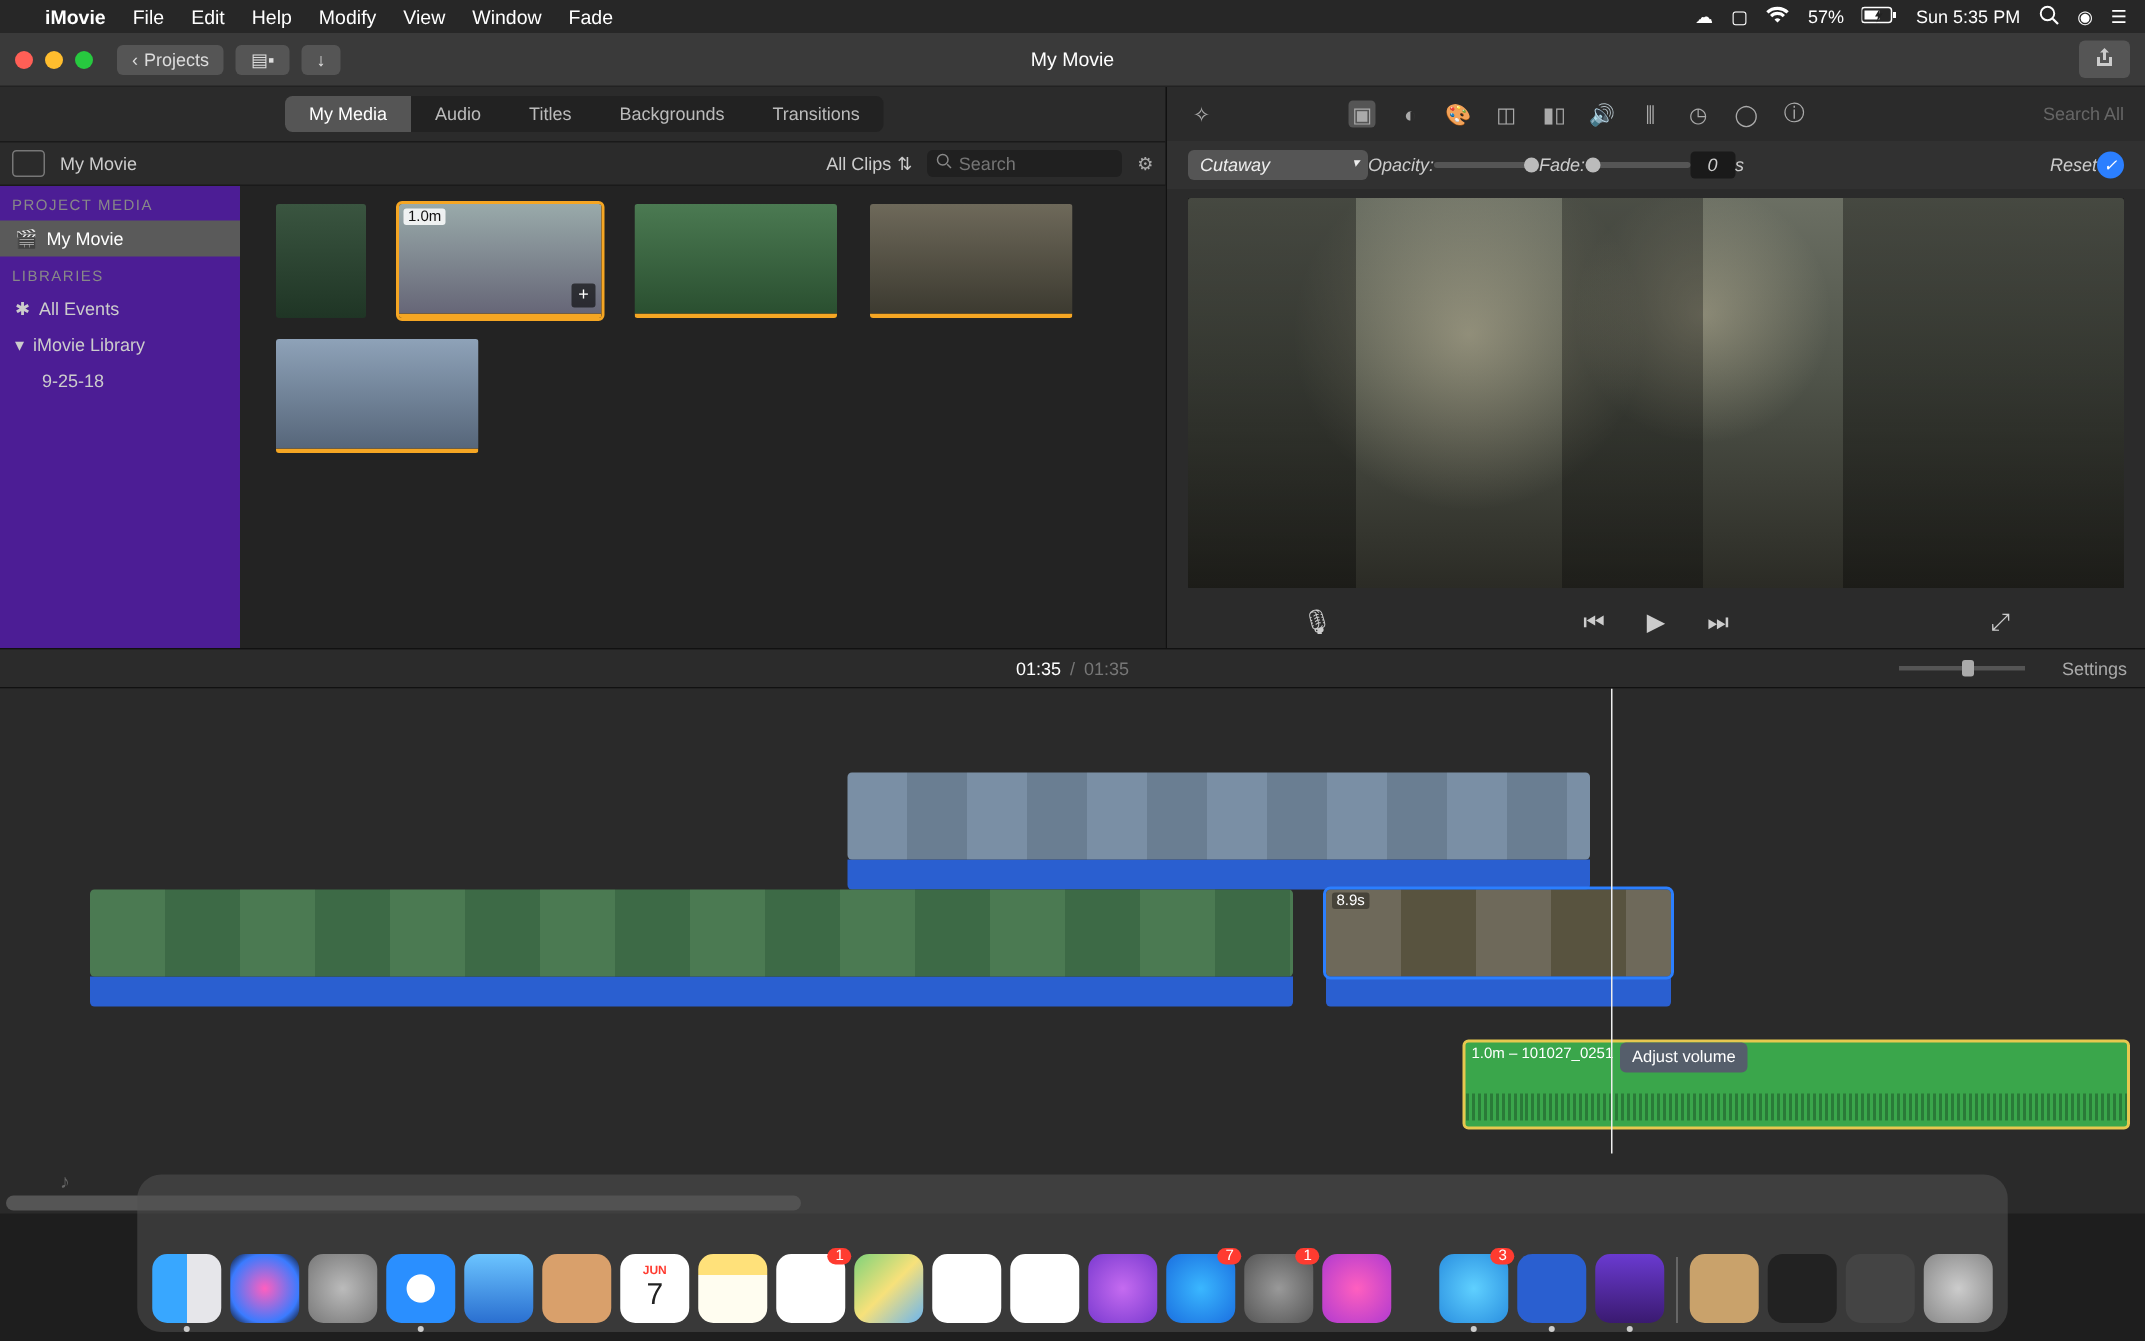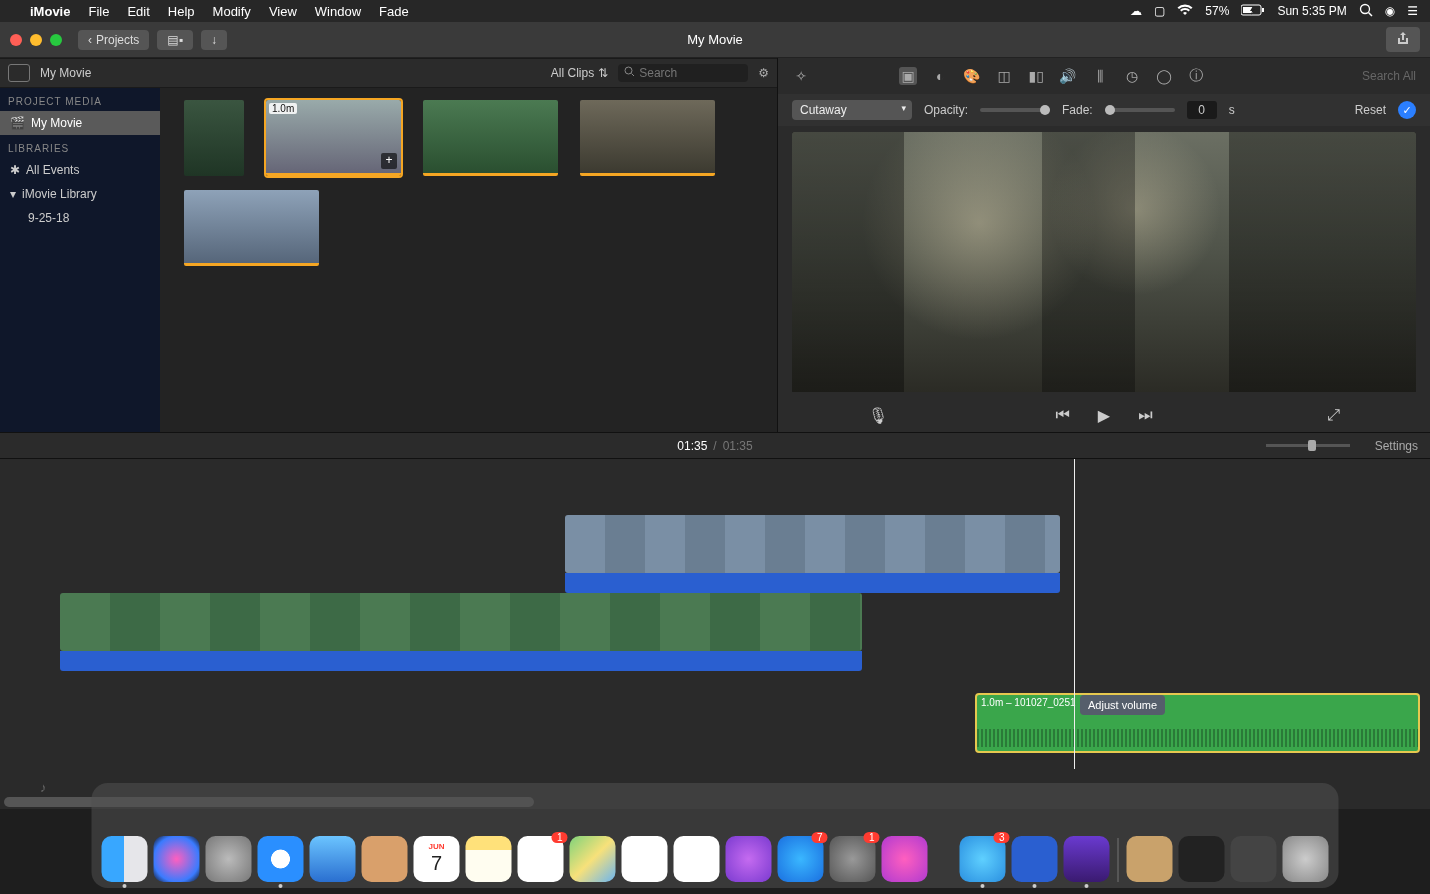--- a/index.html
+++ b/index.html
@@ -28,21 +28,21 @@
 .tabs { display:flex; background:#222; border-radius:5px; overflow:hidden; }
 .tab { padding:5px 16px; font-size:12px; color:#bbb; cursor:pointer; }
 .tab.active { background:#555; color:#fff; }
 .media-row { height:30px; display:flex; align-items:center; padding:0 8px; gap:10px; font-size:12px; border-top:1px solid #1a1a1a; border-bottom:1px solid #1a1a1a;}
 .sidebar-toggle { width:22px; height:18px; border:1px solid #777; border-radius:3px; }
 .all-clips { margin-left:auto; color:#ccc; display:flex; gap:4px; }
 .search-box { background:#202020; border-radius:4px; padding:2px 6px; display:flex; align-items:center; gap:4px; width:130px; }
 .search-box input { background:none; border:none; color:#ccc; font-size:12px; width:90px; outline:none; }
 
 .media-body { flex:1; display:flex; }
-.sidebar { width:160px; background:#0f172a; display:flex; flex-direction:column; font-size:12px; }
+.sidebar { width:160px; background:#4c1d95; display:flex; flex-direction:column; font-size:12px; }
 .sb-head { padding:8px 8px 4px; color:#888; font-size:10px; letter-spacing:1px; }
 .sb-item { padding:5px 10px; display:flex; gap:6px; align-items:center; cursor:pointer; }
 .sb-item.active { background:#5a5a5a; color:#fff; }
 
 .clips-area { flex:1; padding:12px; display:flex; flex-wrap:wrap; gap:10px; align-content:flex-start; background:#232323; }
 .clip { width:135px; height:76px; border-radius:2px; position:relative; border-bottom:3px solid #f5a623;margin-left:12px; }
 .clip.tall { width:60px; }
 .clip .badge { position:absolute; top:3px; left:3px; background:rgba(255,255,255,.85); color:#111; font-size:10px; padding:0 3px; border-radius:2px;}
 .clip .plus { position:absolute; bottom:4px; right:4px; background:rgba(0,0,0,.6); color:#fff; width:16px; height:16px; font-size:12px; text-align:center; border-radius:2px; }
 .clip.sel { outline:2px solid #f5a623; }
@@ -52,21 +52,21 @@
 .clip4 { background:linear-gradient(#6e695a,#3c3a30); }
 .clip5 { background:linear-gradient(#8ea2b8,#56667a); }
 
 
 .right-pane { flex:1; background:#2b2b2b; display:flex; flex-direction:column; }
 .tool-row { height:36px; display:flex; align-items:center; gap:14px; padding:0 14px; color:#aaa; }
 .tool-icon { width:18px; height:18px; cursor:pointer; display:flex; align-items:center; justify-content:center; font-size:14px; }
 .tool-icon.active { background:#555; border-radius:3px; padding:2px; }
 .reset-all { margin-left:auto; font-size:12px; color:#666; }
 
-.adjust-row { height:32px; display:flex; align-items:center; gap:12px; padding:0 14px; font-size:12px; background:#313131;}
+.adjust-row { height:32px; display:flex; align-items:center; padding:0 14px; font-size:12px; background:#313131;font-style:italic;}
 .dropdown { background:#555; padding:3px 18px 3px 8px; border-radius:4px; position:relative; width:120px; color:#eee;}
 .dropdown::after { content:"▾"; position:absolute; right:6px; font-size:9px;}
 .slider { width:70px; height:4px; background:#555; border-radius:2px; position:relative; }
 .slider .thumb { width:10px; height:10px; background:#bbb; border-radius:50%; position:absolute; top:-3px; right:0; }
 .num-field { width:30px; background:#1a1a1a; text-align:center; border-radius:3px; padding:2px; }
 .check { width:18px; height:18px; background:#2b7fff; border-radius:50%; color:#fff; display:flex; align-items:center; justify-content:center; font-size:11px;}
 
 .viewer { flex:1; margin:6px 14px; border-radius:2px; background:
   radial-gradient(circle at 30% 35%, rgba(255,240,200,.35), transparent 25%),
   radial-gradient(circle at 55% 30%, rgba(255,240,200,.3), transparent 22%),
@@ -195,20 +195,29 @@
   <div class="title-center">My Movie</div>
   <div class="share-btn">
     <svg width="14" height="14" viewBox="0 0 14 14">
         <path d="M7 1 L4 4 L6 4 L6 9 L8 9 L8 4 L10 4 Z M2 7 L2 13 L12 13 L12 7 L10 7 L10 11 L4 11 L4 7 Z" fill="#ccc"></path>
       </svg>
   </div>
 </div>
 
 <div class="upper">
   <div class="left-pane">
+    <div class="tabs-row">
+      <div class="tabs">
+        <div class="tab active">My Media</div>
+        <div class="tab">Audio</div>
+        <div class="tab">Titles</div>
+        <div class="tab">Backgrounds</div>
+        <div class="tab">Transitions</div>
+      </div>
+    </div>
     <div class="media-row">
       <div class="sidebar-toggle"></div>
       <span>My Movie</span>
       <div class="all-clips">
         <span>All Clips</span>
         <span>⇅</span>
       </div>
       <div class="search-box">
         <span>
           <svg width="11" height="11" viewBox="0 0 11 11">
@@ -312,20 +321,26 @@
   <div class="track" style="left:565px; top:56px; width:495px;">
     <div class="strip city"></div>
     <div class="audio"></div>
   </div>
 
   <div class="track" style="left:60px; top:134px; width:802px;">
     <div class="strip green"></div>
     <div class="audio"></div>
   </div>
 
+  <div class="track" style="left:884px; top:134px; width:230px;">
+    <div class="strip cafe">
+        <span class="clip-label">8.9s</span>
+      </div>
+    <div class="audio"></div>
+  </div>
 
   <div class="music-track">
     <div class="music-name">1.0m – 101027_0251</div>
     <div class="wave"></div>
   </div>
   <div class="tooltip">Adjust volume</div>
 
   <div class="note-row">♪</div>
   <div class="scrollbar"></div>
 </div>

